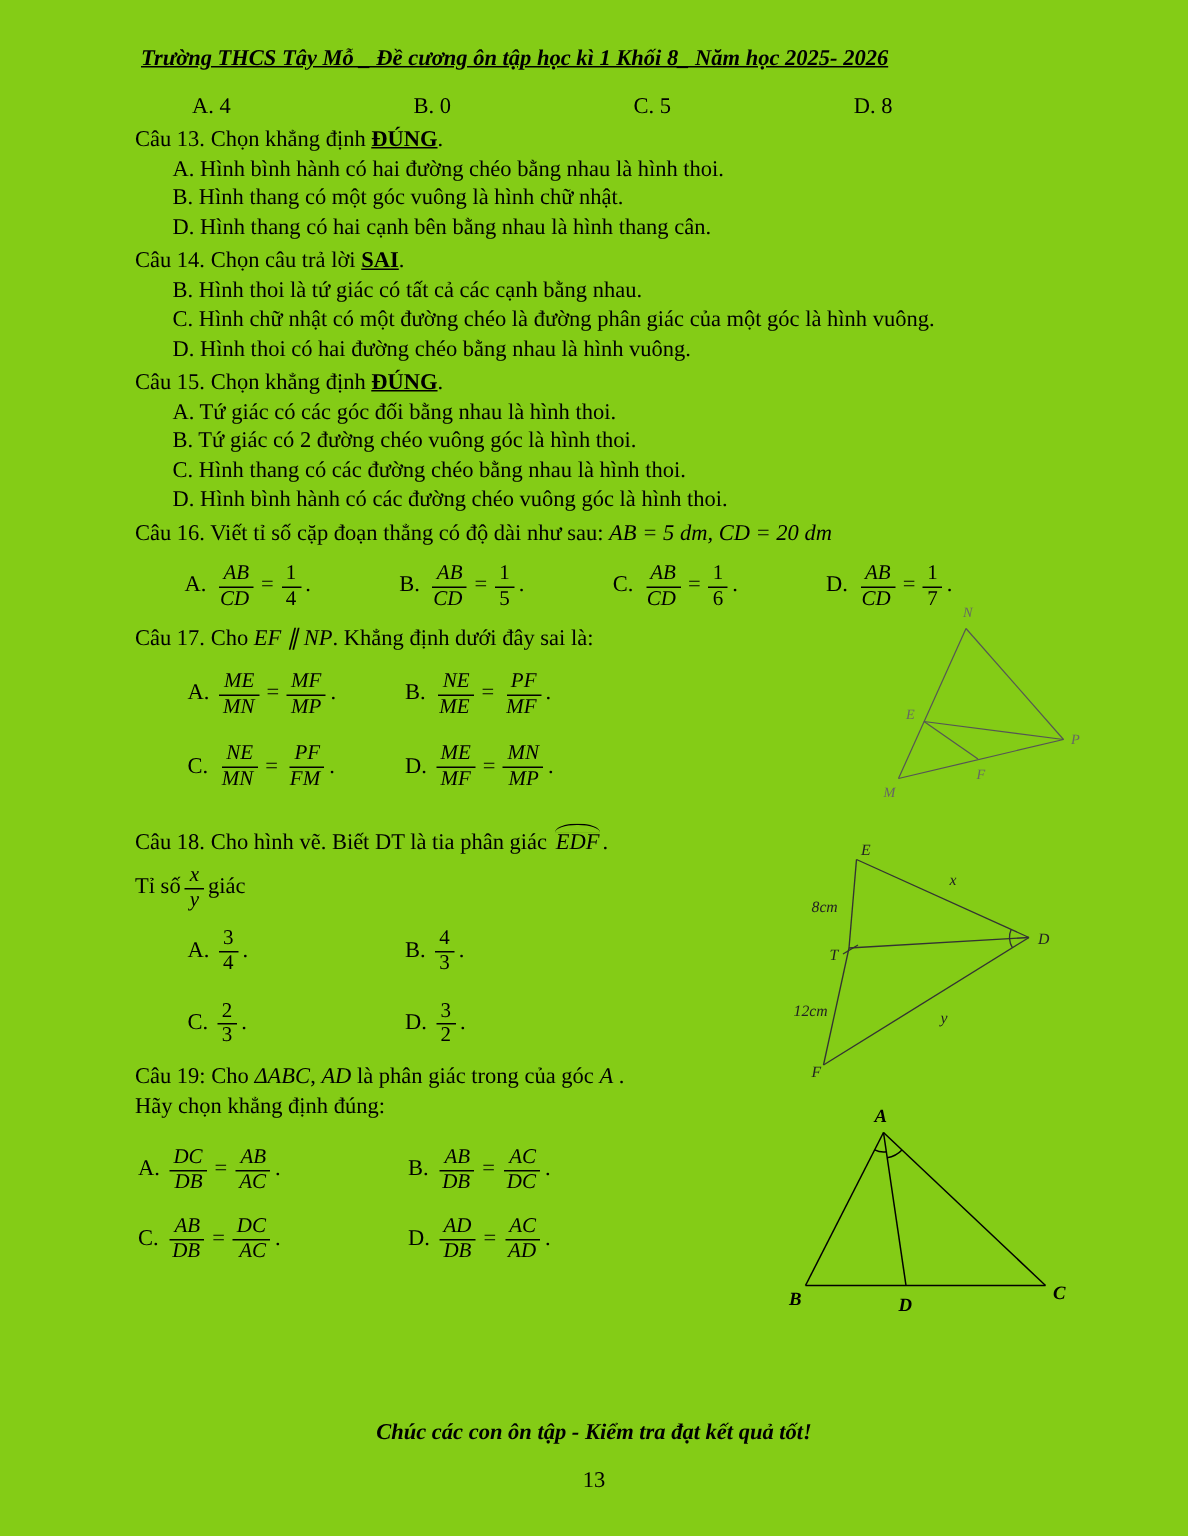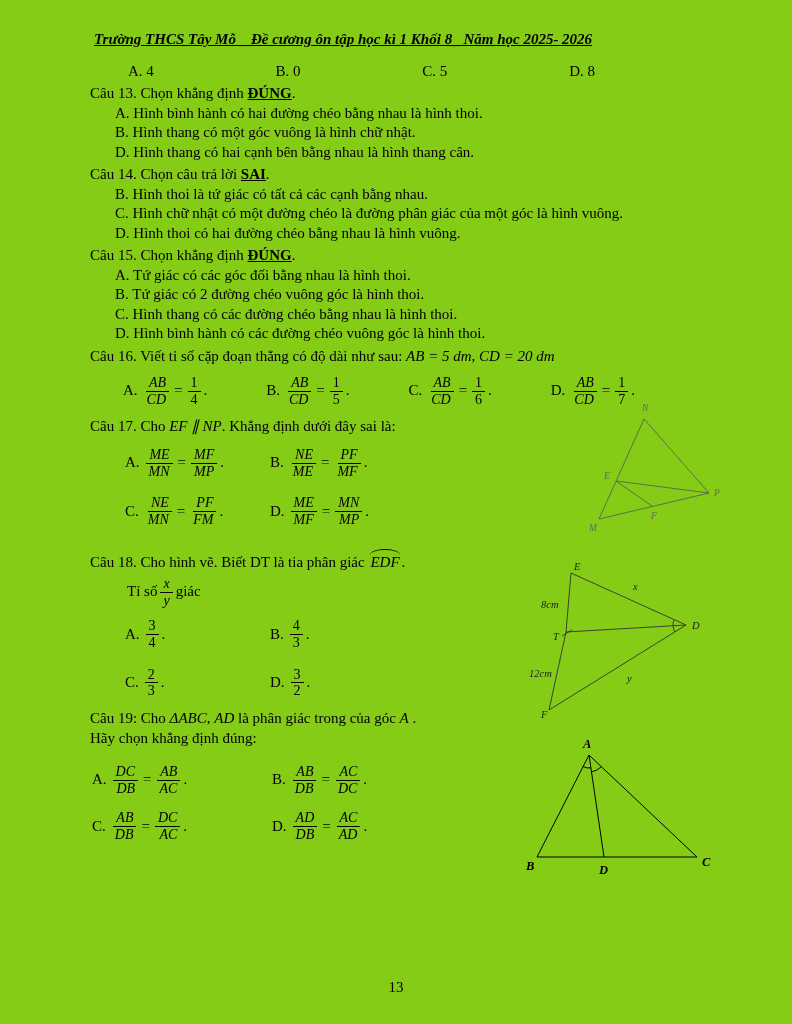--- a/index.html
+++ b/index.html
@@ -212,21 +212,21 @@
       <text x="68" y="10">N</text>
       <text x="30" y="78">E</text>
       <text x="140" y="95">P</text>
       <text x="15" y="130">M</text>
       <text x="77" y="118">F</text>
     </svg>
   </div>
 
   <div class="q q18">
     <div class="q-title"><span class="b">Câu 18.</span><span>  Cho hình vẽ. Biết DT là tia phân giác </span><span class="hat">EDF</span><span>.</span></div>
-    <div style="margin-top:4px;margin-left:37px;"><span>Tỉ số</span><span class="frac fi">
+    <div style="margin-top:4px;"><span>Tỉ số</span><span class="frac fi">
           <span class="fnum">x</span>
           <span class="fden">y</span>
         </span><span>giác</span></div>
     <div class="optgrid">
       <span class="fopt">
           <span class="b olab">A.</span>
           <span class="frac">
             <span class="fnum">3</span>
             <span class="fden">4</span>
           </span>
@@ -345,15 +345,16 @@
         <path d="M71.1,29.6 A13,13 0 0 0 78.9,30.9"></path>
         <path d="M79.5,34.8 A17,17 0 0 0 89.3,29.7"></path>
       </g>
       <text x="71" y="11">A</text>
       <text x="14" y="133">B</text>
       <text x="87" y="137">D</text>
       <text x="190" y="129">C</text>
     </svg>
   </div>
 
+  <div class="footer-msg">Chúc các con ôn tập -  Kiểm tra đạt kết quả tốt!</div>
   <div class="page-num">13</div>
 
 </div>
 
 </body></html>

